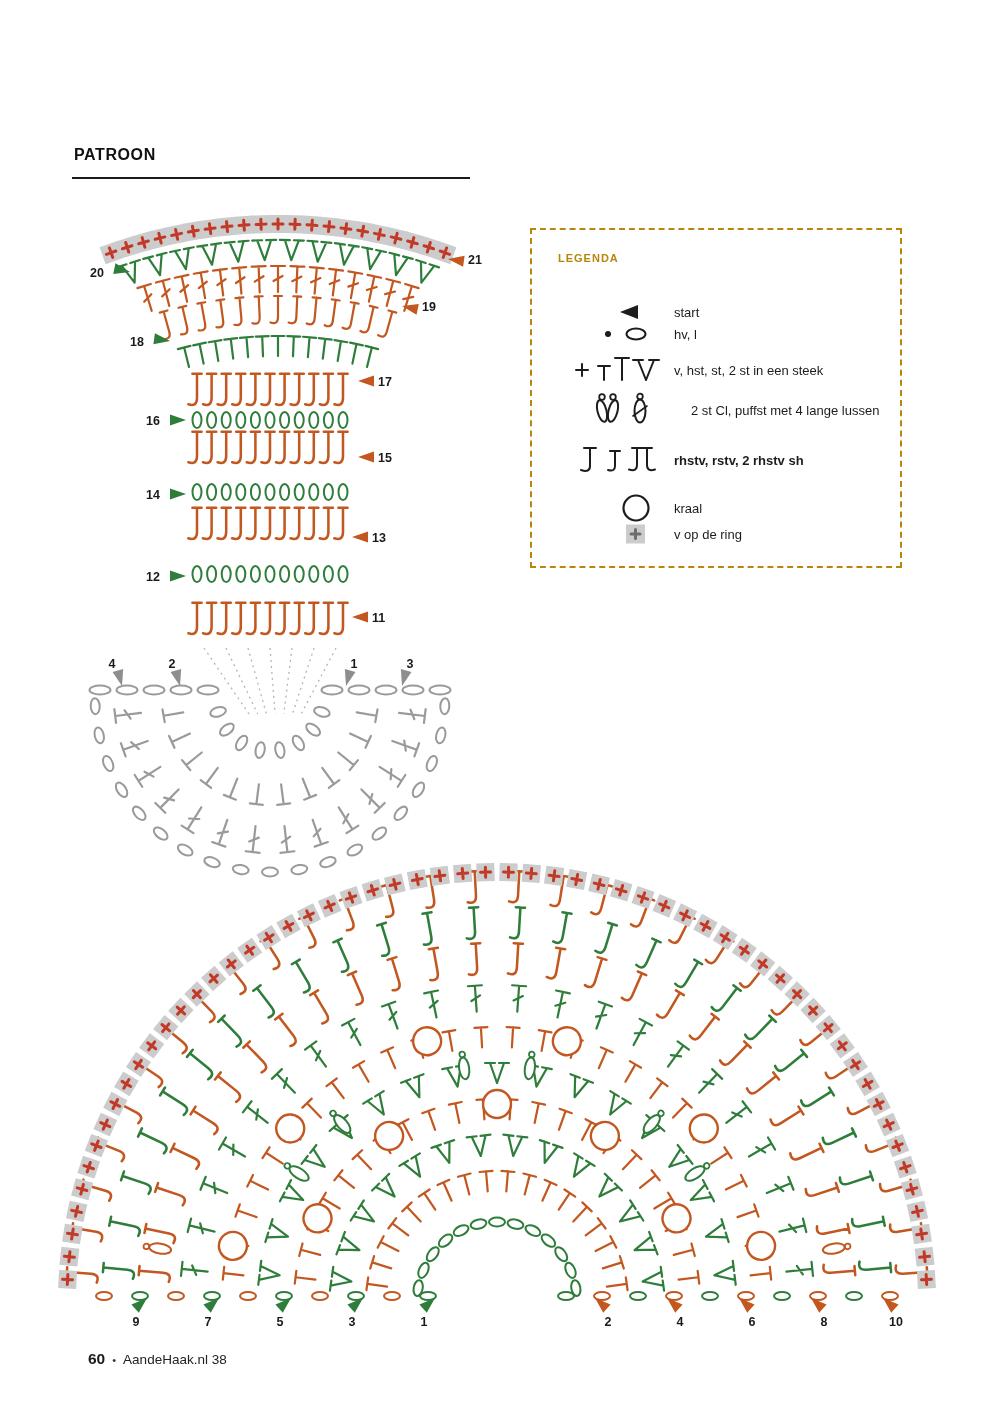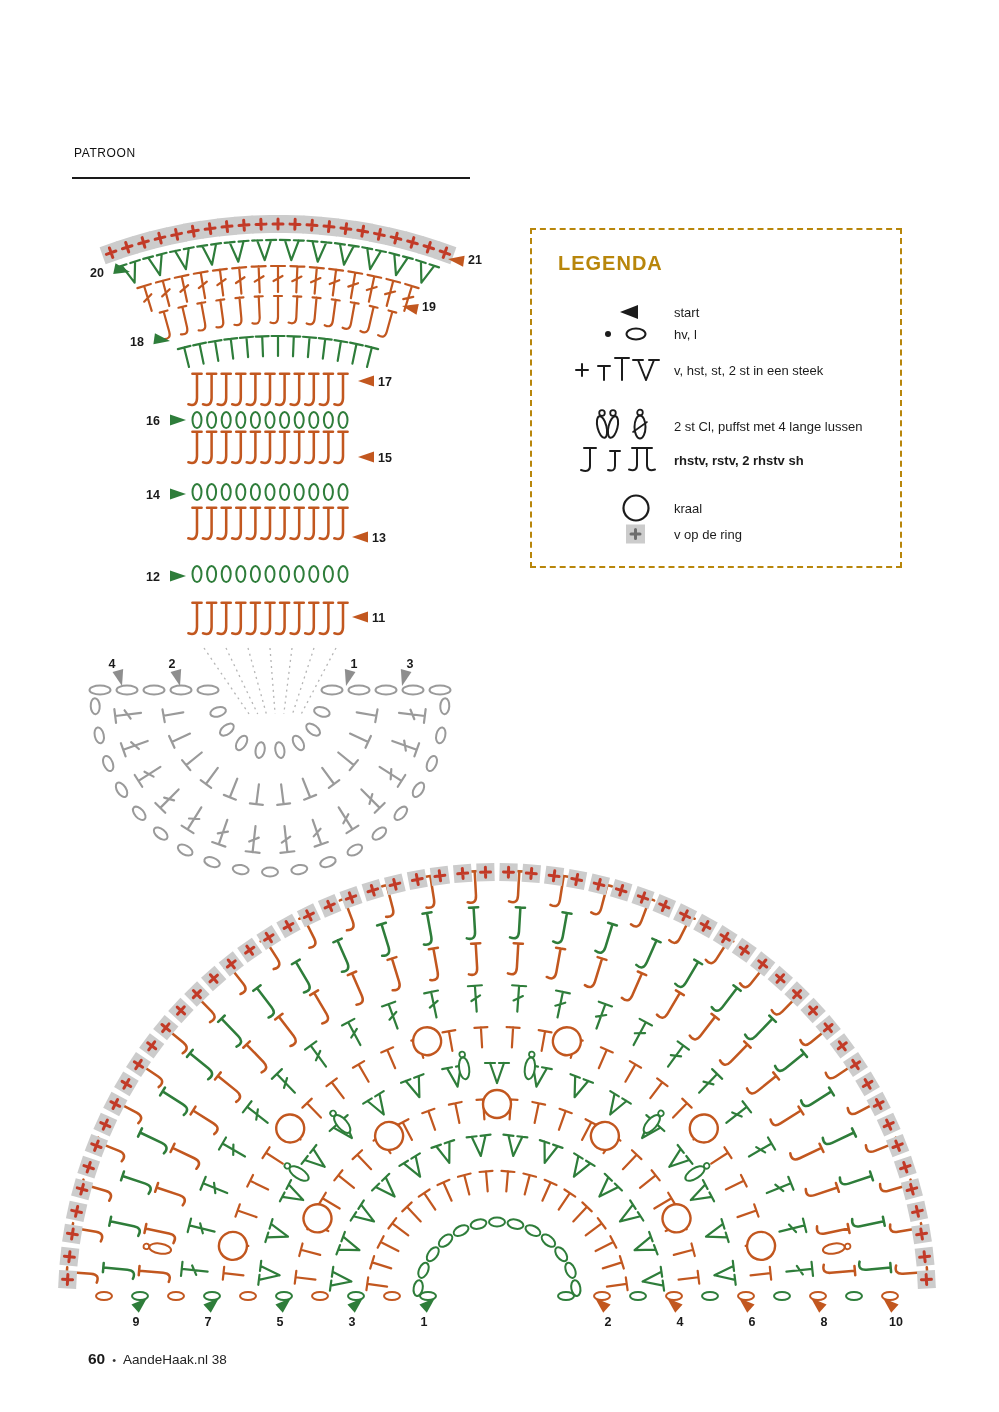--- a/index.html
+++ b/index.html
@@ -1,26 +1,26 @@
 <!DOCTYPE html>
 <html><head>
 <meta charset="utf-8">
 <style>
   *{margin:0;padding:0;box-sizing:border-box}
   html,body{background:#ffffff}
   .page{position:relative;width:999px;height:1412px;background:#ffffff;
         font-family:"Liberation Sans",sans-serif;overflow:hidden}
-  .heading{position:absolute;left:74px;top:146px;font-size:12px;font-weight:normal;
+  .heading{position:absolute;left:74px;top:146px;font-size:16px;font-weight:bold;
            color:#111;letter-spacing:.6px}
   .heading-rule{position:absolute;left:72px;top:177px;width:398px;height:2px;background:#1a1a1a}
   .canvas{position:absolute;left:0;top:0}
   svg text{font-family:"Liberation Sans",sans-serif}
   .legend-box{position:absolute;left:530px;top:228px;width:372px;height:340px;
               border:2px dashed #b8860b;background:#fff}
-  .legend-title{position:absolute;left:26px;top:22px;font-size:20px;font-weight:bold;
+  .legend-title{position:absolute;left:26px;top:22px;font-size:11px;font-weight:bold;
                 color:#b8860b;letter-spacing:1px}
   .legend-item{position:absolute;left:14px;height:40px;display:flex;align-items:center}
   .legend-icon{width:118px;display:flex;justify-content:flex-end}
   .legend-label{margin-left:10px;font-size:13px;color:#1c1c1c;white-space:nowrap}
   .footer{position:absolute;left:88px;top:1350px;font-size:13.5px;color:#222;
           display:flex;align-items:baseline}
   .footer .pagenum{font-size:15.5px;font-weight:bold;color:#1a1a1a}
   .footer .sep{margin:0 7px;font-size:11px;color:#333}
 </style>
 </head>
@@ -1767,21 +1767,21 @@
           <div class="legend-icon">
             <svg width="96" height="40" viewBox="0 0 96 40">
               <path d="M8,20H20M14,14V26" fill="none" stroke="#1c1c1c" stroke-width="2" stroke-linecap="round"></path>
               <path d="M36,16V30M30,16H42" fill="none" stroke="#1c1c1c" stroke-width="2" stroke-linecap="round"></path>
               <path d="M54,8V30M47,8H61" fill="none" stroke="#1c1c1c" stroke-width="2" stroke-linecap="round"></path>
               <path d="M78,30L70,10M78,30L86,10M65,10H75M81,10H91" fill="none" stroke="#1c1c1c" stroke-width="2" stroke-linecap="round"></path>
             </svg>
           </div>
           <div class="legend-label">v, hst, st, 2 st in een steek</div>
         </div>
-        <div class="legend-item" style="top: 176px;">
+        <div class="legend-item" style="top: 160px; gap: 17px;">
           <div class="legend-icon">
             <svg width="96" height="40" viewBox="0 0 96 40">
               <ellipse cx="34" cy="21" rx="4.5" ry="11" fill="none" stroke="#1c1c1c" stroke-width="2" transform="rotate(-14 34 21)"></ellipse>
               <ellipse cx="45" cy="21" rx="4.5" ry="11" fill="none" stroke="#1c1c1c" stroke-width="2" transform="rotate(14 45 21)"></ellipse>
               <circle cx="34" cy="7" r="2.8" fill="none" stroke="#1c1c1c" stroke-width="1.8"></circle>
               <circle cx="45" cy="7" r="2.8" fill="none" stroke="#1c1c1c" stroke-width="1.8"></circle>
               <ellipse cx="72" cy="21" rx="5.5" ry="11.5" fill="none" stroke="#1c1c1c" stroke-width="2"></ellipse>
               <circle cx="72" cy="6.5" r="2.8" fill="none" stroke="#1c1c1c" stroke-width="1.8"></circle>
               <path d="M65,26L79,16" fill="none" stroke="#1c1c1c" stroke-width="1.6" stroke-linecap="round"></path>
             </svg>

